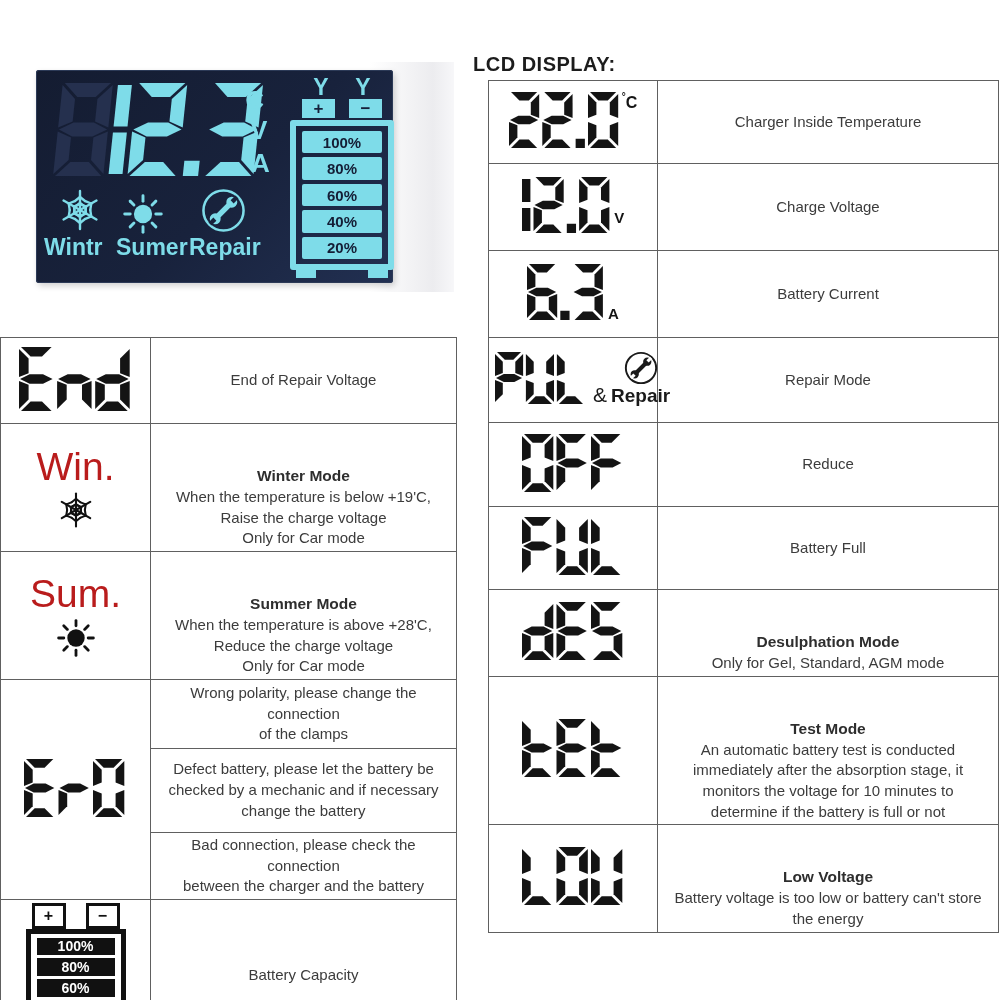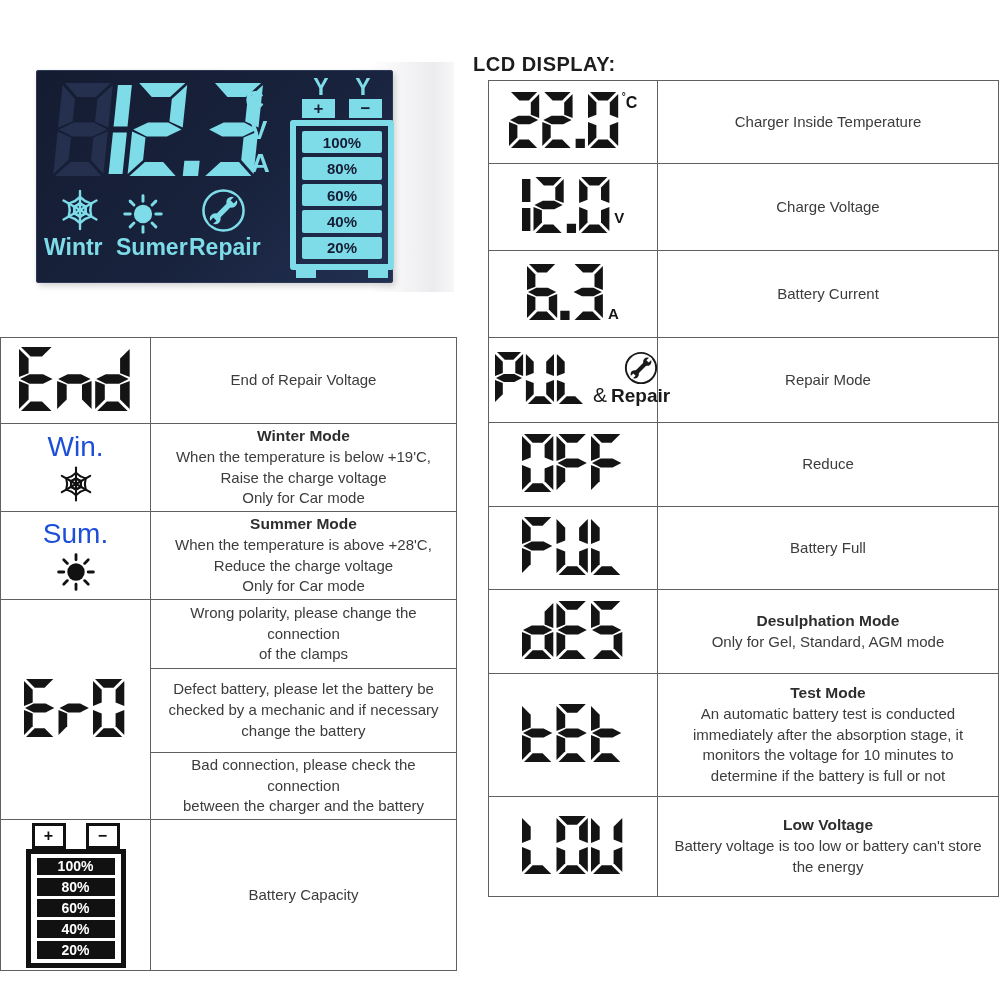--- a/index.html
+++ b/index.html
@@ -46,34 +46,34 @@
   table{border-collapse:collapse;table-layout:fixed;}
   td{border:1px solid #606060;text-align:center;vertical-align:middle;padding:2px 6px;}
   .right-table{position:absolute;left:488px;top:80px;width:510px;}
   .right-table col.c1{width:169px;} .right-table col.c2{width:341px;}
   .left-table{position:absolute;left:0px;top:337px;width:456px;}
   .left-table col.c1{width:150px;} .left-table col.c2{width:306px;}
   .hr0{height:83px}.hr1{height:87px}.hr2{height:87px}.hr3{height:85px}.hr4{height:84px}
   .hr5{height:83px}.hr6{height:84px}.hr7{height:123px}.hr8{height:100px}
   .hl0{height:86px}.hl1{height:85px}.hl2{height:85px}.hl3{height:69px}.hl4{height:84px}
   .hl5{height:67px}.hl6{height:151px}
-  .cell-title{font-weight:bold;color:#2e2e2e;font-size:15.5px;white-space:pre-line;line-height:1.35;}
+  .cell-title{font-weight:bold;color:#2e2e2e;font-size:15.5px;white-space:pre-line;line-height:1.35;margin-top:40px;}
   .cell-title:empty{display:none;}
   .cell-body{color:#3c3c3c;font-size:15px;line-height:1.38;white-space:pre-line;}
   .lcdcell{display:inline-flex;align-items:flex-end;}
   .unit{font-weight:bold;color:#141414;line-height:1;}
   .u-top{font-size:16px;margin-bottom:38px;margin-left:2px;}
   .u-top .degsym{font-size:10px;vertical-align:8px;}
   .u-mid{font-size:15px;margin-bottom:9px;margin-left:3px;}
   .u-bot{font-size:15px;margin-bottom:0px;margin-left:3px;}
   .amp{font-size:21px;color:#1a1a1a;margin:0 4px 0 6px;line-height:1;}
   .repair-col{display:flex;flex-direction:column;align-items:center;}
   .repair-col .ricon{--wbg:#ffffff;color:#1a1a1a;margin-bottom:1px;}
   .repair-label{font-weight:bold;font-size:19px;color:#1a1a1a;line-height:1;}
-  .win-label{font-size:28px;color:#1d4ed8;line-height:1.1;}
+  .win-label{font-size:39px;color:#b91c1c;line-height:1.1;}
   .blkicon{color:#111;display:block;margin:2px auto 0;}
   
   .blkbat{width:100px;margin:0 auto;}
   .bterms{display:flex;justify-content:center;gap:20px;}
   .bterm{width:28px;height:20px;border:3px solid #111;display:flex;align-items:center;
      justify-content:center;font-weight:bold;font-size:16px;color:#111;line-height:1;}
   .blkbody{margin-top:0px;border:5px solid #111;padding:4px 6px;display:flex;
      flex-direction:column;gap:3px;height:101px;}
   .blkbar{flex:1;background:#111;color:#fff;font-weight:bold;font-size:14px;
      display:flex;align-items:center;justify-content:center;}

